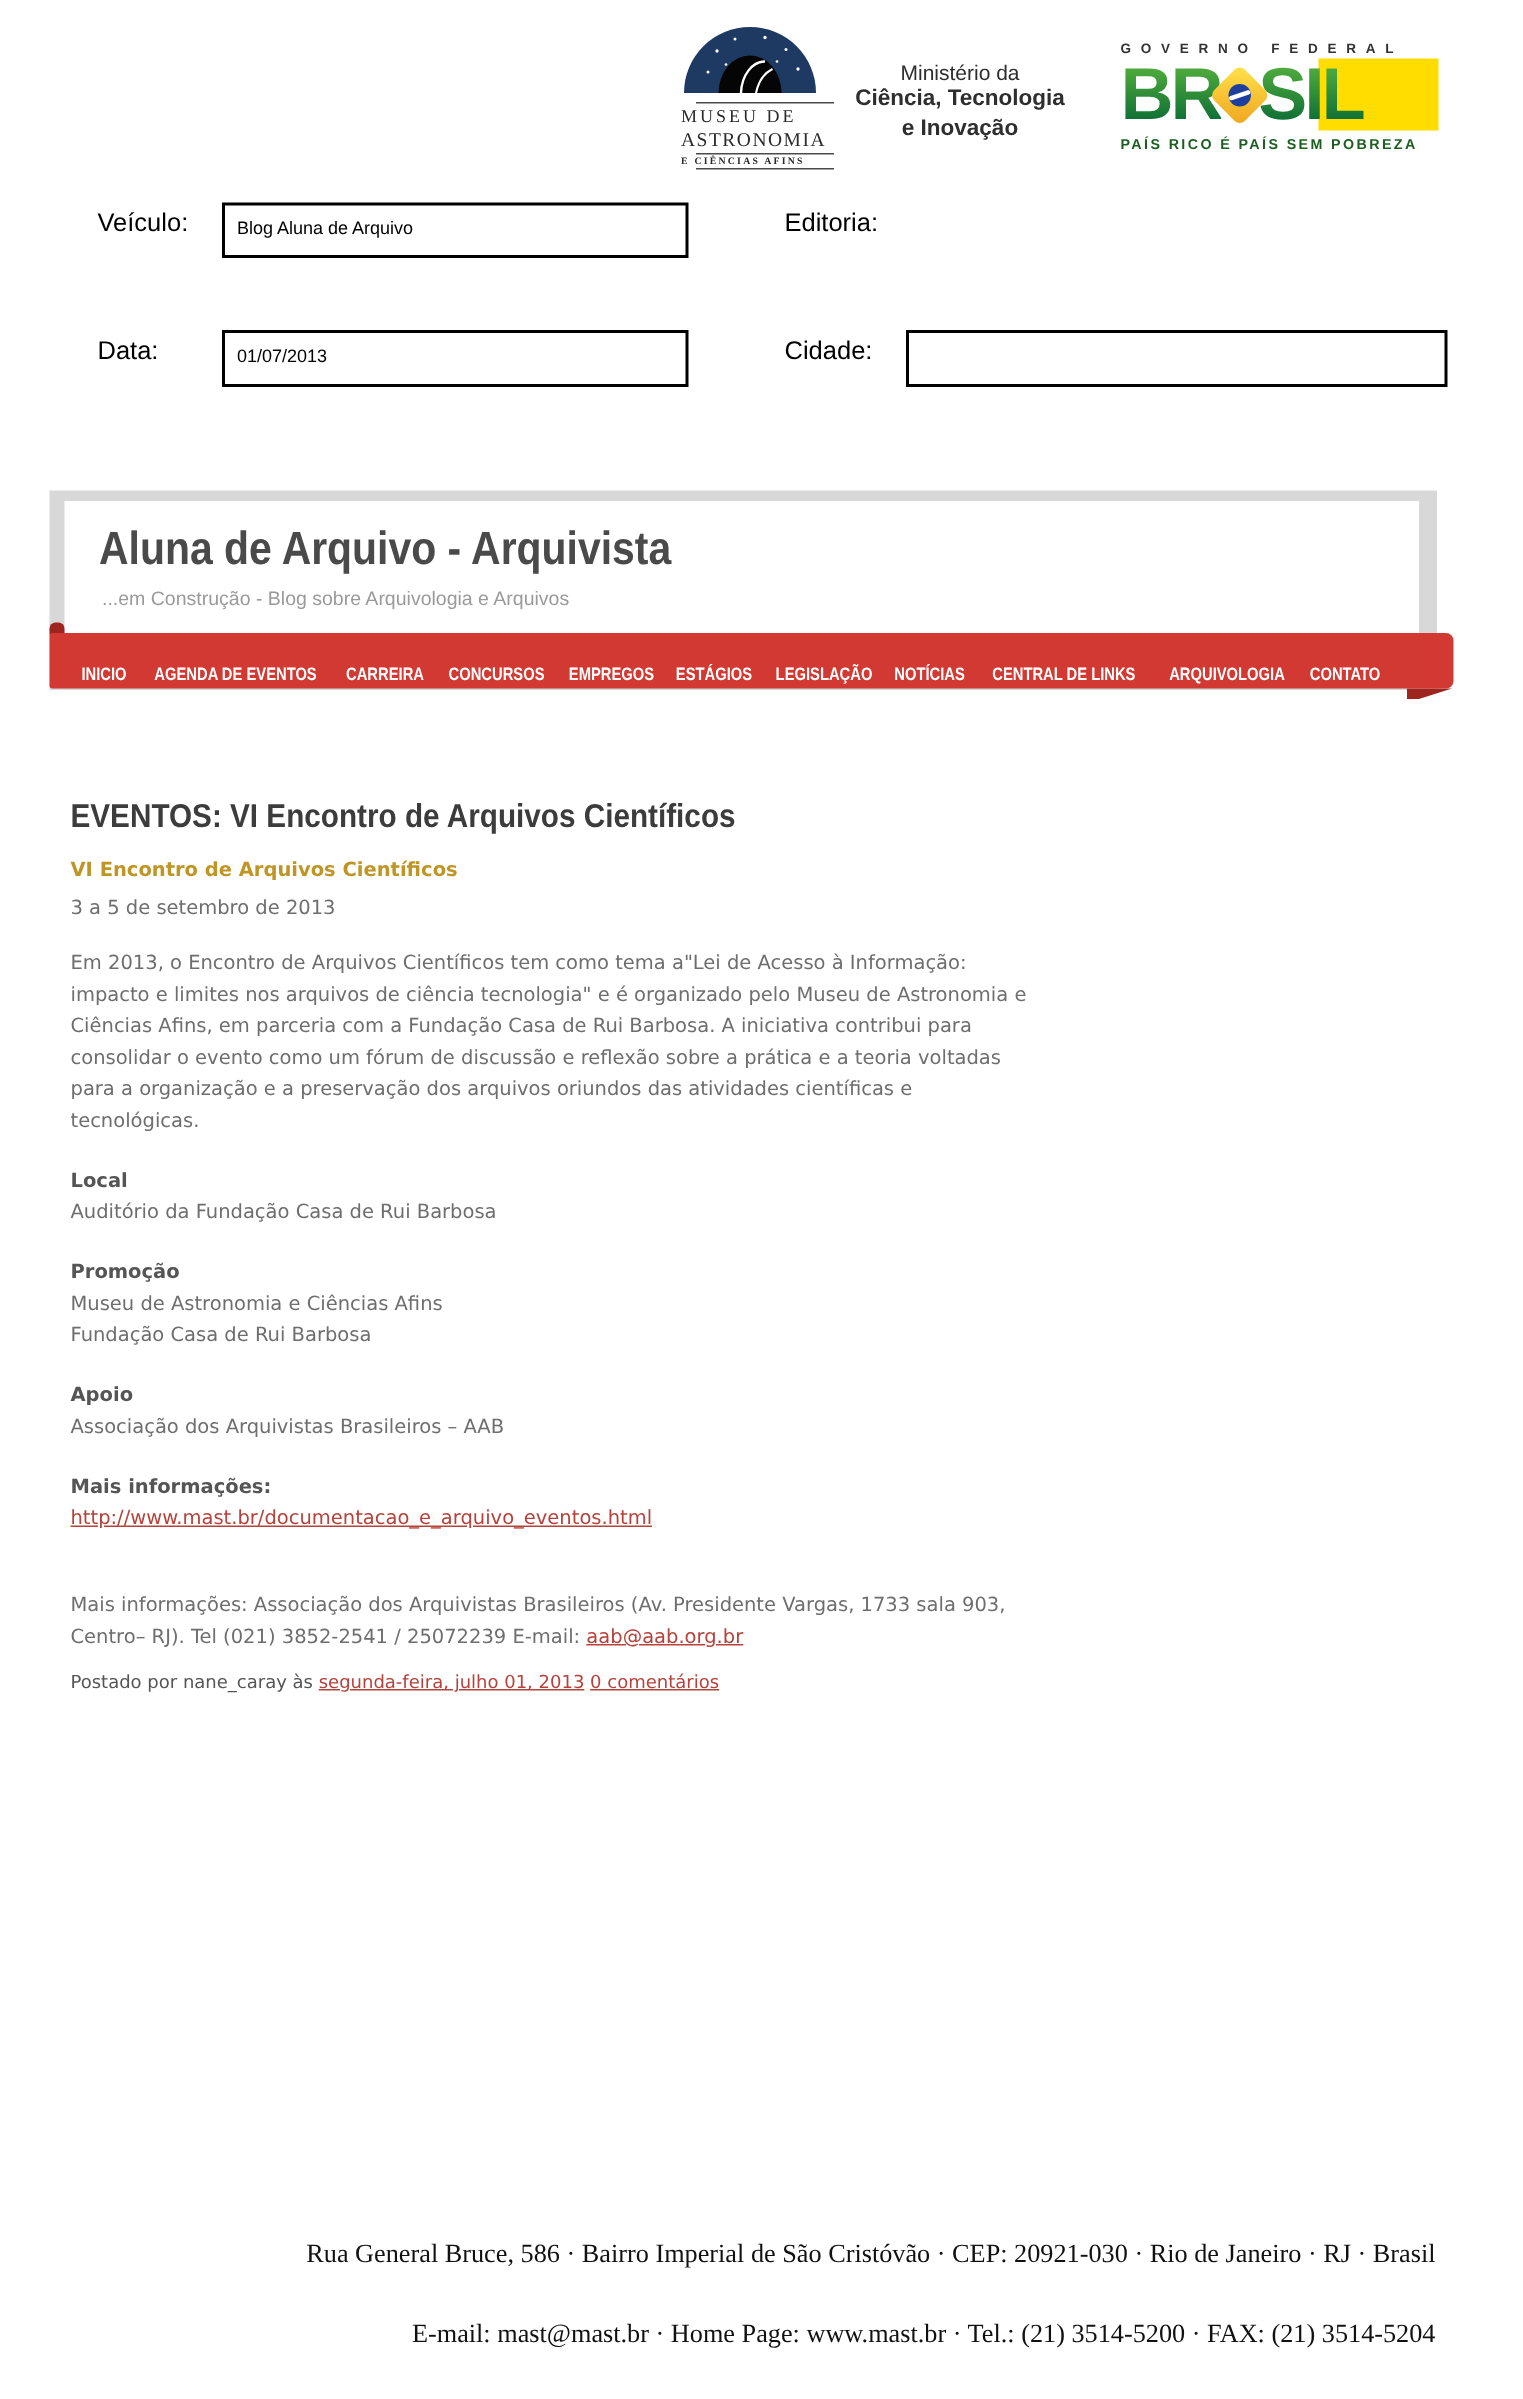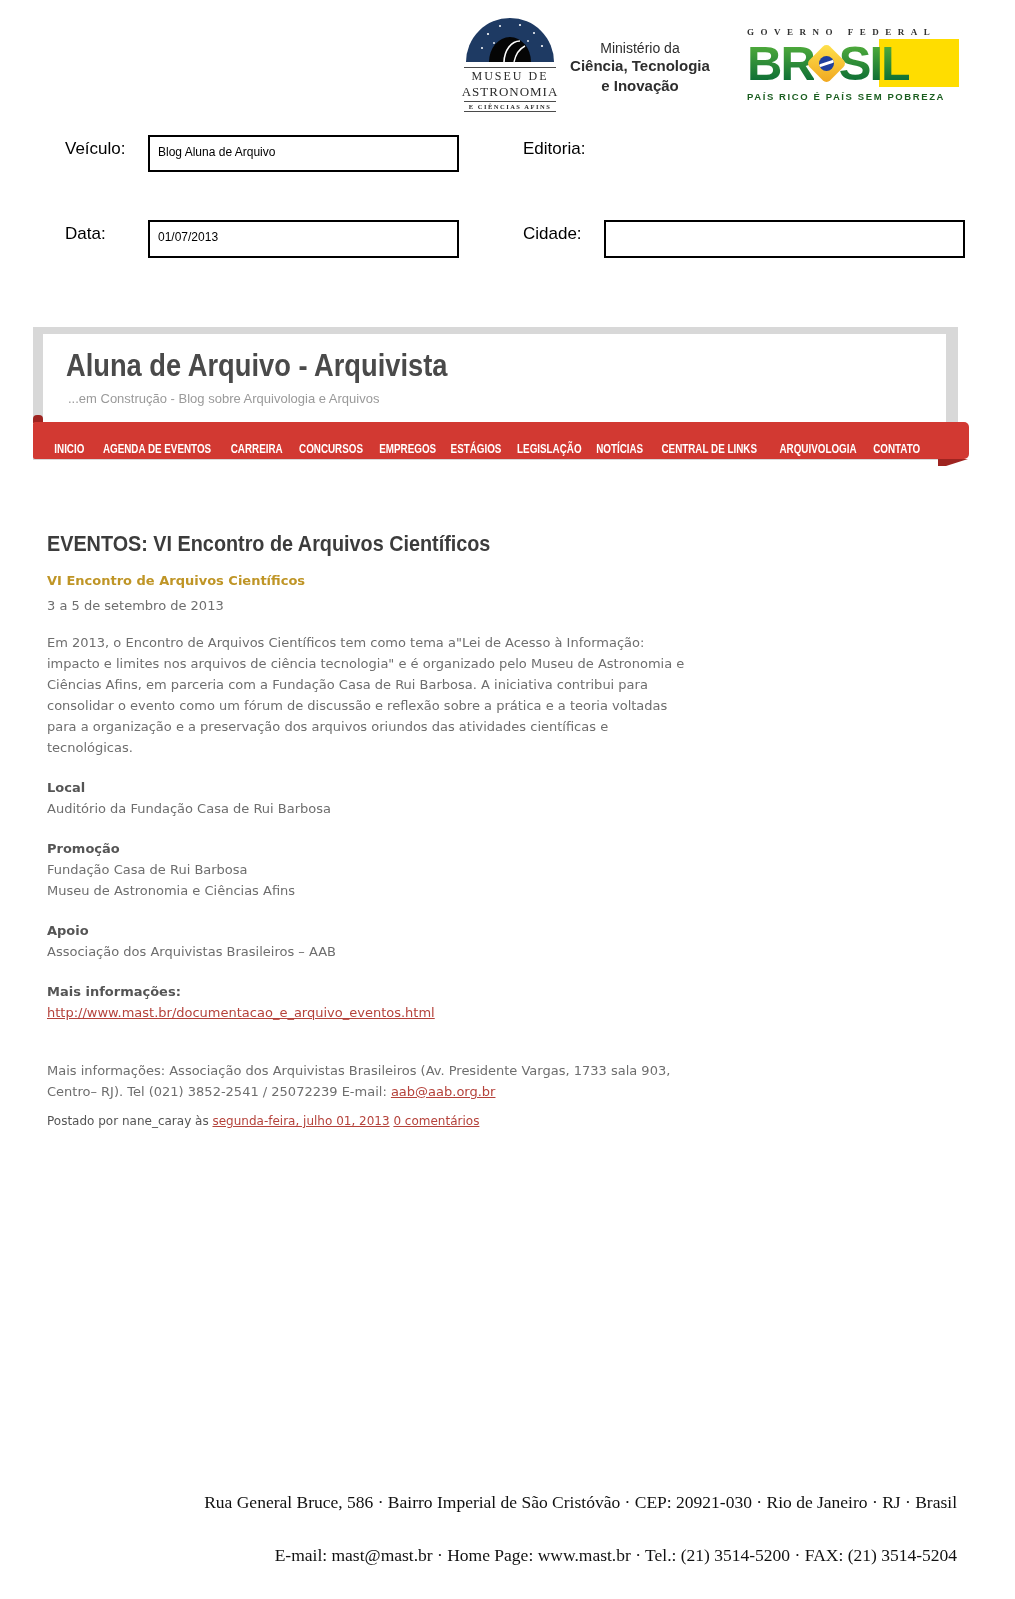--- a/index.html
+++ b/index.html
@@ -1,32 +1,32 @@
 <!DOCTYPE html>
 <html><head>
 <meta charset="utf-8">
 <style>
   html,body{margin:0;padding:0;background:#fff;}
   #page{position:relative;width:1015px;height:1599px;background:#fff;overflow:hidden;
         font-family:"Liberation Sans",sans-serif;color:#000;}
 
   
-  .mast-logo{position:absolute;left:454px;top:16px;width:112px;text-align:center;
+  .mast-logo{position:absolute;left:454px;top:16px;width:112px;
              font-family:"Liberation Serif",serif;color:#2b2b2b;}
   .mast-rule{border-top:1px solid #4a4a4a;width:92px;margin:1px auto;}
   .mast-l1{font-size:12px;letter-spacing:2px;margin-top:1px;}
   .mast-l2{font-size:13px;letter-spacing:1px;}
   .mast-l3{font-size:6.5px;font-weight:bold;letter-spacing:1.5px;margin:1px 0;}
 
   .ministry{position:absolute;left:558px;top:40px;width:164px;text-align:center;color:#2e2e2e;}
   .min-l1{font-size:14px;}
   .min-l2,.min-l3{font-size:15px;font-weight:bold;line-height:1.3;}
 
   .brasil-logo{position:absolute;left:747px;top:27px;width:214px;}
-  .gov-federal{font-size:9px;font-weight:bold;letter-spacing:6.5px;color:#333;white-space:nowrap;font-family:Liberation Serif, serif;}
+  .gov-federal{font-size:9px;font-weight:bold;letter-spacing:6.5px;color:#333;white-space:nowrap;}
   .brasil-mid{position:relative;height:48px;margin-top:2px;display:flex;align-items:center;}
   .brasil-yellow{position:absolute;right:2px;top:0px;width:80px;height:48px;background:#fd0;z-index:0;}
   .br-txt{position:relative;z-index:1;font-weight:900;font-size:49px;letter-spacing:-2px;line-height:1;
           background:linear-gradient(180deg,#5ab53c 0%,#0a6b35 90%);
           -webkit-background-clip:text;background-clip:text;color:transparent;}
   .br-flag{position:relative;z-index:2;width:29px;height:29px;margin:0 -2px;flex:0 0 auto;
            transform:rotate(45deg);border-radius:5px;
            background:linear-gradient(135deg,#ffe34d 0%,#f0a51f 100%);}
   .br-flag-circle{position:absolute;left:7px;top:7px;width:15px;height:15px;border-radius:50%;
            background:#1e3f9e;transform:rotate(-45deg);}
@@ -159,22 +159,22 @@
   <div class="post">
     <div class="post-title">EVENTOS: VI Encontro de Arquivos Científicos</div>
     <div class="post-subhead">VI Encontro de Arquivos Científicos</div>
     <div class="post-date">3 a 5 de setembro de 2013</div>
     <div class="post-body">Em 2013, o Encontro de Arquivos Científicos tem como tema a"Lei de Acesso à Informação: impacto e limites nos arquivos de ciência tecnologia" e é organizado pelo Museu de Astronomia e Ciências Afins, em parceria com a Fundação Casa de Rui Barbosa. A iniciativa contribui para consolidar o evento como um fórum de discussão e reflexão sobre a prática e a teoria voltadas para a organização e a preservação dos arquivos oriundos das atividades científicas e tecnológicas.</div>
 
     <div class="sec-head">Local</div>
     <div>Auditório da Fundação Casa de Rui Barbosa</div>
 
     <div class="sec-head">Promoção</div>
+    <div>Museu de Astronomia e Ciências Afins</div>
     <div>Fundação Casa de Rui Barbosa</div>
-    <div>Museu de Astronomia e Ciências Afins</div>
 
     <div class="sec-head">Apoio</div>
     <div>Associação dos Arquivistas Brasileiros – AAB</div>
 
     <div class="sec-head">Mais informações:</div>
     <div><span class="lnk">http://www.mast.br/documentacao_e_arquivo_eventos.html</span></div>
 
     <div class="contact"><span>Mais informações: Associação dos Arquivistas Brasileiros (Av. Presidente Vargas, 1733 sala 903, Centro– RJ). Tel (021) 3852-2541 / 25072239 E-mail: </span><span class="lnk">aab@aab.org.br</span></div>
 
     <div class="posted"><span>Postado por nane_caray às </span><span class="lnk">segunda-feira, julho 01, 2013</span><span>   </span> <span class="lnk">0 comentários</span></div>

